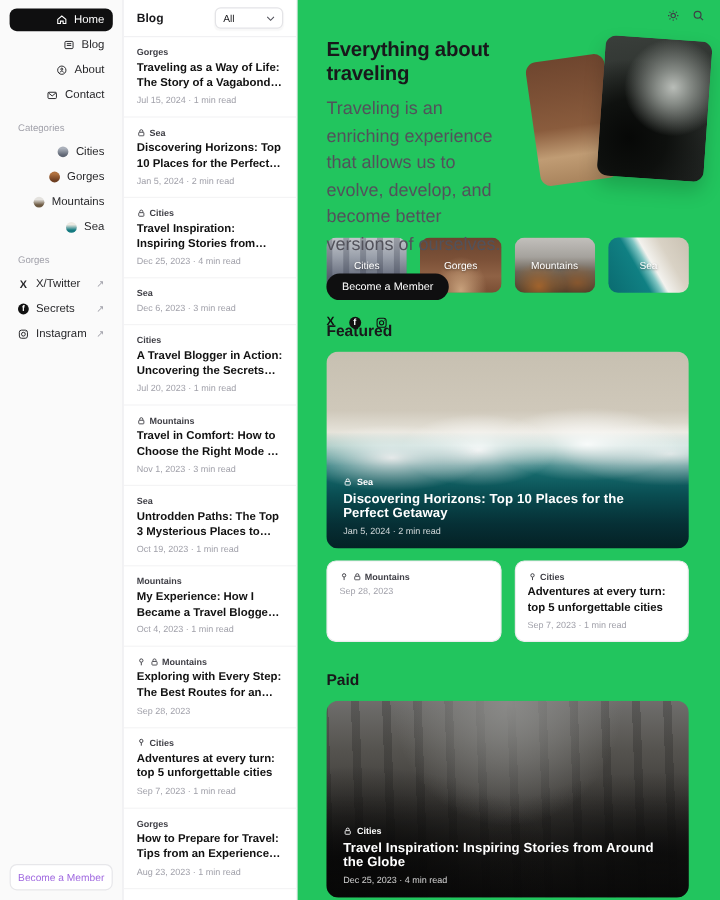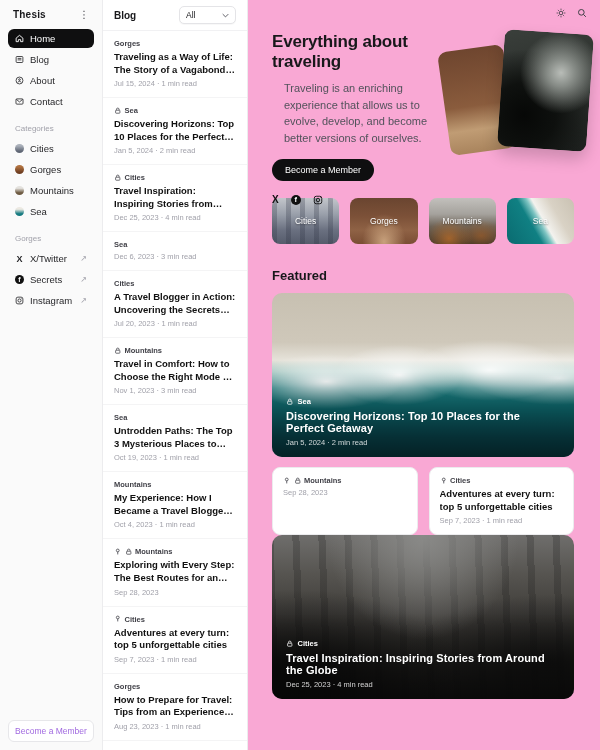--- a/index.html
+++ b/index.html
@@ -9,21 +9,21 @@
     font-family:"Liberation Sans", sans-serif;
     color:#18181b; background:#fff; display:flex;
   }
   svg { display:block; }
 
   
   .sidebar { width:103px; min-width:103px; background:#fafafa; border-right:1px solid #ececee; position:relative; padding:7px 8px; }
   .sb-header { display:flex; justify-content:space-between; align-items:center; padding:2px 5px 9px 5px; }
   .sb-title { font-size:10px; font-weight:bold; letter-spacing:.2px; }
   .kebab { color:#3f3f46; font-size:10px; line-height:1; cursor:pointer; }
-  .nav-item { display:flex; align-items:center; gap:6px; padding:4px 7px; border-radius:6px; font-size:9.5px; font-weight:500; margin-bottom:2px; cursor:pointer; color:#27272a; }
+  .nav-item { display:flex; align-items:center; gap:6px; padding:4px 7px; border-radius:6px; font-size:9.5px; font-weight:500; margin-bottom:2px; cursor:pointer; color:#27272a;justify-content:flex-end; }
   .nav-item.active { background:#0f0f10; color:#fff; }
   .nav-item svg { width:9px; height:9px; flex:none; }
   .section-label { font-size:8px; color:#a1a1aa; padding:0 7px; margin:13px 0 6px; }
   .cat-dot { width:9px; height:9px; border-radius:50%; flex:none; }
   .dot-cities { background:linear-gradient(180deg,#aab0ba 20%,#5f6674 80%); }
   .dot-gorges { background:linear-gradient(180deg,#b0713f 20%,#6f3f22 80%); }
   .dot-mountains { background:linear-gradient(180deg,#e4e2de 25%,#6d5a42 75%); }
   .dot-sea { background:linear-gradient(180deg,#ece9e2 25%,#157a80 75%); }
   .ext-arrow { margin-left:auto; color:#a1a1aa; font-size:8px; }
   .fb-badge { width:9px; height:9px; border-radius:50%; background:#111; color:#fff; font-size:7px; font-weight:bold; display:flex; align-items:center; justify-content:center; flex:none; }
@@ -35,27 +35,27 @@
   .list-header { display:flex; justify-content:space-between; align-items:center; padding:6px 11px 6px 11px; border-bottom:1px solid #f1f1f3; }
   .list-title { font-size:10px; font-weight:bold; }
   .filter-select { display:flex; align-items:center; justify-content:space-between; width:57px; border:1px solid #e4e4e7; border-radius:5px; padding:3px 6px; font-size:8.5px; font-weight:500; background:#fff; cursor:pointer; box-shadow:0 1px 1px rgba(0,0,0,.03); }
   .post { padding:8px 11px 9px; border-bottom:1px solid #f4f4f5; cursor:pointer; }
   .post-cat { display:flex; align-items:center; gap:3px; font-size:7.5px; font-weight:bold; color:#3f3f46; margin-bottom:3px; }
   .post-cat svg { width:7.5px; height:7.5px; }
   .post-title { font-size:9.5px; font-weight:bold; line-height:1.32; margin-bottom:3px; color:#111; display:-webkit-box; -webkit-line-clamp:2; -webkit-box-orient:vertical; overflow:hidden; }
   .post-meta { font-size:7.5px; color:#a1a1aa; }
 
   
-  .main { flex:1; position:relative; padding:0 26px 0 24px; overflow:hidden; background:#f9a8d4; }
+  .main { flex:1; position:relative; padding:0 26px 0 24px; overflow:hidden; background:#22c55e; }
   .top-icons { position:absolute; top:8px; right:13px; display:flex; gap:11px; color:#3f3f46; }
   .top-icons svg { width:10px; height:10px; cursor:pointer; }
 
   .hero { position:relative; height:152px; margin-top:32px; }
   .hero h1 { font-size:17px; font-weight:bold; margin:0 0 9px; line-height:1.15; width:150px; letter-spacing:-.2px; }
-  .hero p { font-size:11px; color:#52525b; line-height:1.5; width:152px; margin:0 12px 13px; }
+  .hero p { font-size:15px; color:#52525b; line-height:1.5; width:152px; margin:0 0 13px; }
   .cta { background:#0f0f10; color:#fff; border-radius:13px; font-size:9px; font-weight:500; padding:6px 13px; display:inline-block; cursor:pointer; }
   .hero-socials { display:flex; gap:12px; margin-top:13px; align-items:center; color:#111; }
   .hero-socials svg { width:10px; height:10px; cursor:pointer; }
   .hero-socials .x-glyph { font-size:10px; width:auto; cursor:pointer; }
   .hero-socials .fb-badge { width:10px; height:10px; font-size:7.5px; cursor:pointer; }
   .photo { position:absolute; border-radius:9px; }
   .photo-canyon { left:172px; top:16px; width:66px; height:104px; transform:rotate(-8deg);
     background:linear-gradient(180deg,#6f462f 0%,#7d5136 30%,#8a5c3d 55%,#c09c74 78%,#a9845d 100%); }
   .photo-portrait { left:229px; top:0px; width:89px; height:117px; transform:rotate(4deg); box-shadow:0 8px 16px rgba(0,0,0,.18);
     background:
@@ -99,24 +99,20 @@
   .big-meta { font-size:7.5px; opacity:.8; }
 
   .small-cards { display:flex; gap:11px; margin-top:10px; }
   .small-card { flex:1; border:1px solid #ececee; border-radius:8px; padding:8px 10px 9px; background:#fff; cursor:pointer; }
   .small-card .post-title { -webkit-line-clamp:3; }
 </style>
 </head>
 <body>
 
 <aside class="sidebar">
-  <div class="sb-header">
-    <span class="sb-title">Thesis</span>
-    <span class="kebab">⋮</span>
-  </div>
 
   <div class="nav-item active">
     <svg viewBox="0 0 12 12" fill="none" stroke="currentColor" stroke-width="1.2">
         <path d="M1.5 5.5L6 1.8l4.5 3.7v4.7h-3V7.5h-3v2.7h-3z"></path>
       </svg>
     <span>Home</span>
   </div>
   <div class="nav-item">
     <svg viewBox="0 0 12 12" fill="none" stroke="currentColor" stroke-width="1.1">
         <rect x="1.5" y="2" width="9" height="8" rx="1.2"></rect>
@@ -408,20 +404,21 @@
           </svg>
 
           <span>Cities</span>
         </div>
         <div class="post-title">Adventures at every turn: top 5 unforgettable cities</div>
         <div class="post-meta">Sep 7, 2023  ·  1 min read</div>
       </article>
 
   </div>
 
+  <h2 class="section-h">Paid</h2>
   <div class="big-card img-castle">
     <div class="big-overlay">
       <div class="big-cat">
         <svg viewBox="0 0 14 14" fill="none" stroke="currentColor" stroke-width="1.4">
             <path d="M4.6 6V4.4a2.4 2.4 0 014.8 0V6"></path>
             <rect x="3" y="6" width="8" height="5.6" rx="1.1"></rect>
           </svg>
         <span>Cities</span>
       </div>
       <div class="big-title">Travel Inspiration: Inspiring Stories from Around the Globe</div>

